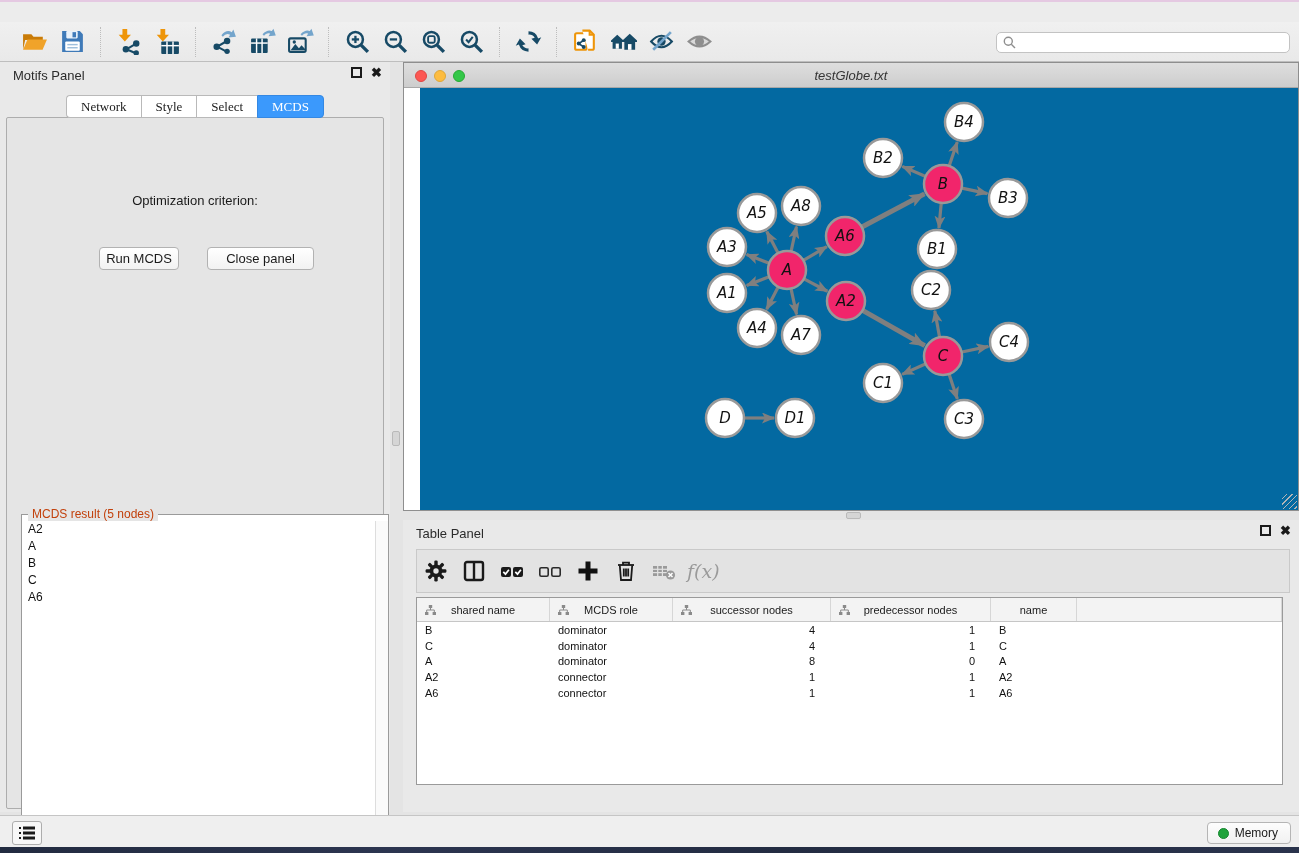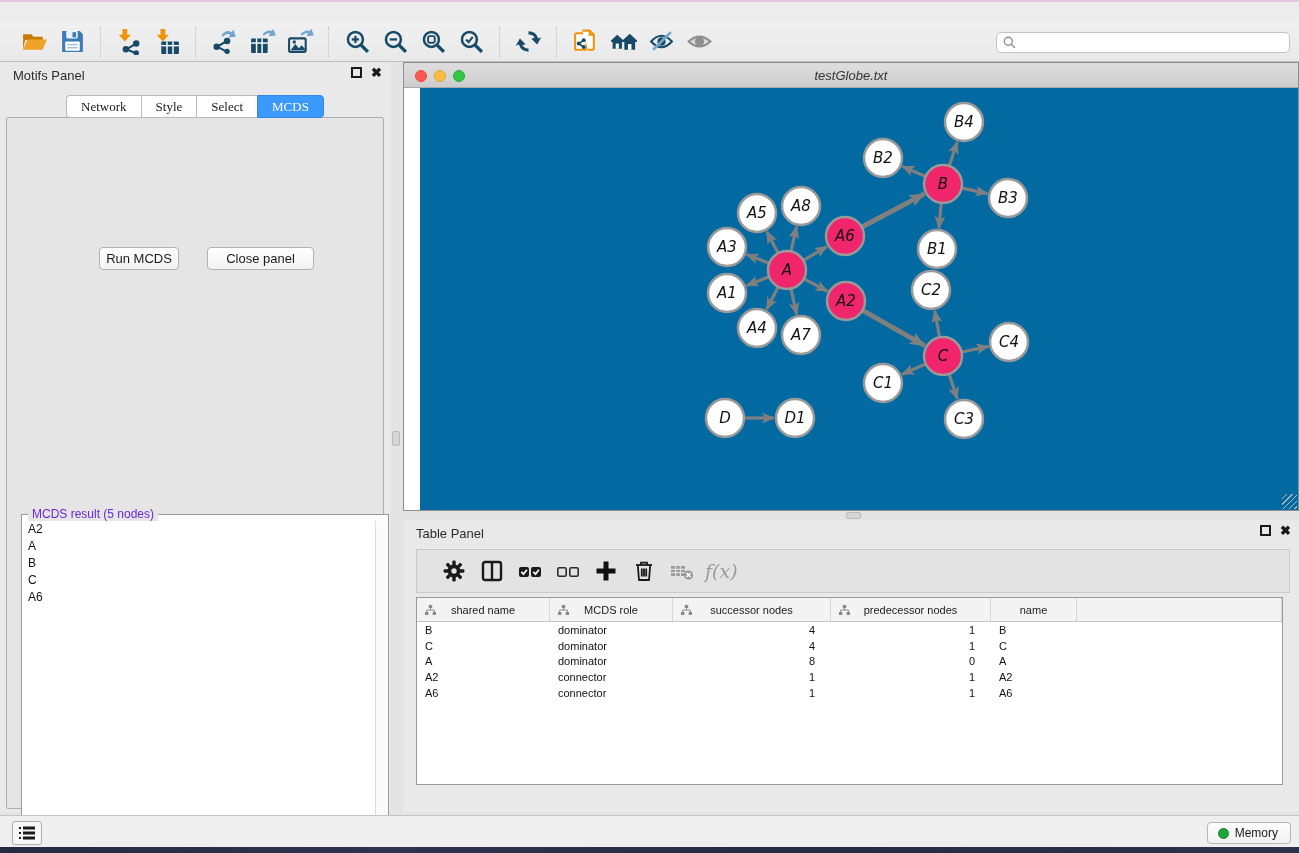--- a/index.html
+++ b/index.html
@@ -62,21 +62,21 @@
   .tri-up { width:0; height:0; border-left:4px solid transparent; border-right:4px solid transparent; border-bottom:5px solid #fff; }
   .tri-down { width:0; height:0; border-left:4px solid transparent; border-right:4px solid transparent; border-top:5px solid #fff; }
   .cp-btn { position:absolute; height:23px; background:linear-gradient(#FFFFFF,#F2F2F2);
     border:1px solid #B2B2B2; border-radius:4px; font-size:13px; color:#1a1a1a;
     font-family:"Liberation Sans",sans-serif; }
   .run-btn { left:92px; top:129px; width:80px; }
   .closepanel-btn { left:200px; top:129px; width:107px; }
   .result-fieldset { position:absolute; left:14px; top:396px; width:368px; height:342px;
     border:1px solid #9A9A9A; background:#fff; }
   .result-legend { position:absolute; left:6px; top:-8px; background:#E5E5E5; padding:0 4px;
-    font-size:12px; color:#6d28d9; }
+    font-size:12px; color:#c2410c; }
   .result-list { position:absolute; left:1px; top:6px; right:14px; bottom:1px; background:#fff; overflow:hidden; }
   .list-item { font-size:12px; color:#111; padding:1px 5px; line-height:15px; font-family:"Liberation Sans",sans-serif; }
   .result-scrollbar { position:absolute; right:0; top:6px; width:13px; bottom:1px;
     background:#FAFAFA; border-left:1px solid #DDD; }
 
   
   .v-splitter { position:absolute; left:390px; top:0; width:13px; height:750px; background:#E4E4E4; }
   .v-handle { position:absolute; left:2px; top:369px; width:8px; height:15px; background:#D5D5D5;
     border:1px solid #B9B9B9; border-radius:2px; }
   .h-splitter { position:absolute; left:403px; top:449px; width:896px; height:9px; background:#E4E4E4; }
@@ -90,21 +90,21 @@
     background:linear-gradient(#DEDEDE,#CDCDCD); border-bottom:1px solid #A8A8A8; }
   .nw-lights { position:absolute; left:11px; top:7px; display:flex; gap:7px; }
   .nw-title { width:100%; text-align:center; font-size:13px; color:#333; line-height:25px; }
   .nw-canvas { position:absolute; left:0; top:25px; right:0; bottom:0; background:#0369a1; overflow:hidden;margin-left:16px; }
   .nw-grip { position:absolute; right:1px; bottom:1px; width:15px; height:15px;
     background:repeating-linear-gradient(135deg, transparent 0 3px, #B5B5B5 3px 4px); }
 
   
   .table-panel { position:absolute; left:403px; top:458px; width:896px; height:292px; background:#E9E9E9; }
   .tp-toolbar { position:absolute; left:13px; top:29px; right:9px; height:44px;
-    background:#E3E3E3; border:1px solid #C9C9C9; display:flex; align-items:center; padding-left:18px; }
+    background:#E3E3E3; border:1px solid #C9C9C9; display:flex; align-items:center; padding-left:0; }
   .tp-btn { width:38px; height:38px; border:none; background:transparent; display:flex;
     align-items:center; justify-content:center; }
   .tp-btn svg { width:26px; height:26px; }
   .fx-label { font-size:19px; font-style:italic; color:#9A9A9A; font-family:"DejaVu Serif",serif; padding-left:4px; }
   .tp-table { position:absolute; left:13px; top:77px; right:16px; height:188px;
     background:#fff; border:1px solid #9A9A9A; overflow:hidden; }
   .thead { display:flex; height:24px; background:#F3F3F3; border-bottom:1px solid #C6C6C6; }
   .th { position:relative; border-right:1px solid #D6D6D6; display:flex; align-items:center;
     justify-content:center; font-size:11px; color:#1a1a1a; }
   .th .tree-ico { position:absolute; left:8px; top:7px; }
@@ -346,20 +346,21 @@
           <span class="close-btn">✖</span>
         </span>
       </div>
       <div class="cp-tabs" id="cp-tabs">
           <button class="seg-tab">Network</button>
           <button class="seg-tab">Style</button>
           <button class="seg-tab">Select</button>
           <button class="seg-tab active">MCDS</button>
         </div>
       <div class="cp-box">
+        <div class="opt-label">Optimization criterion:</div>
         <button class="cp-btn run-btn">Run MCDS</button>
         <button class="cp-btn closepanel-btn">Close panel</button>
         <div class="result-fieldset">
           <span class="result-legend">MCDS result (5 nodes)</span>
           <div class="result-list" id="result-list">
               <div class="list-item">A2</div>
               <div class="list-item">A</div>
               <div class="list-item">B</div>
               <div class="list-item">C</div>
               <div class="list-item">A6</div>

